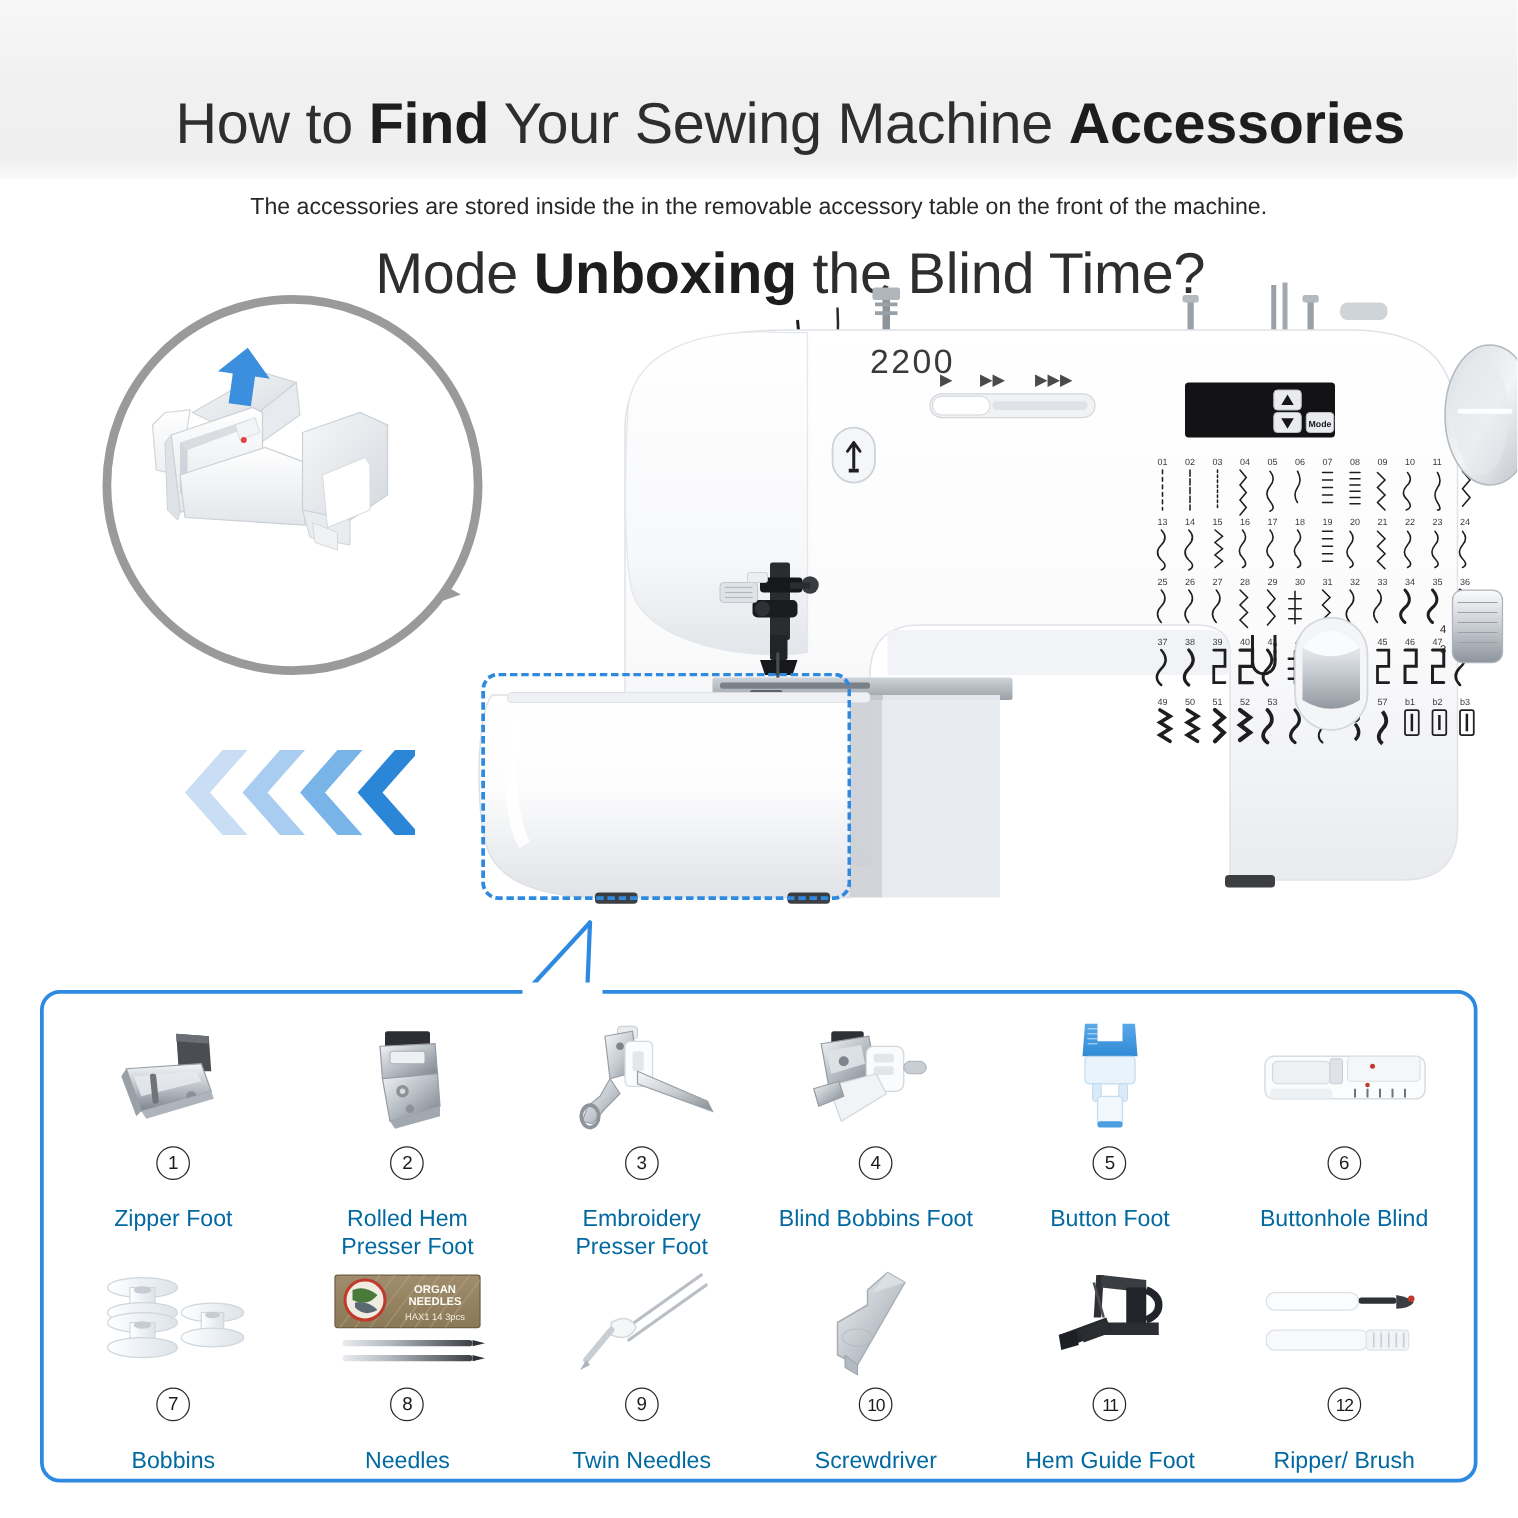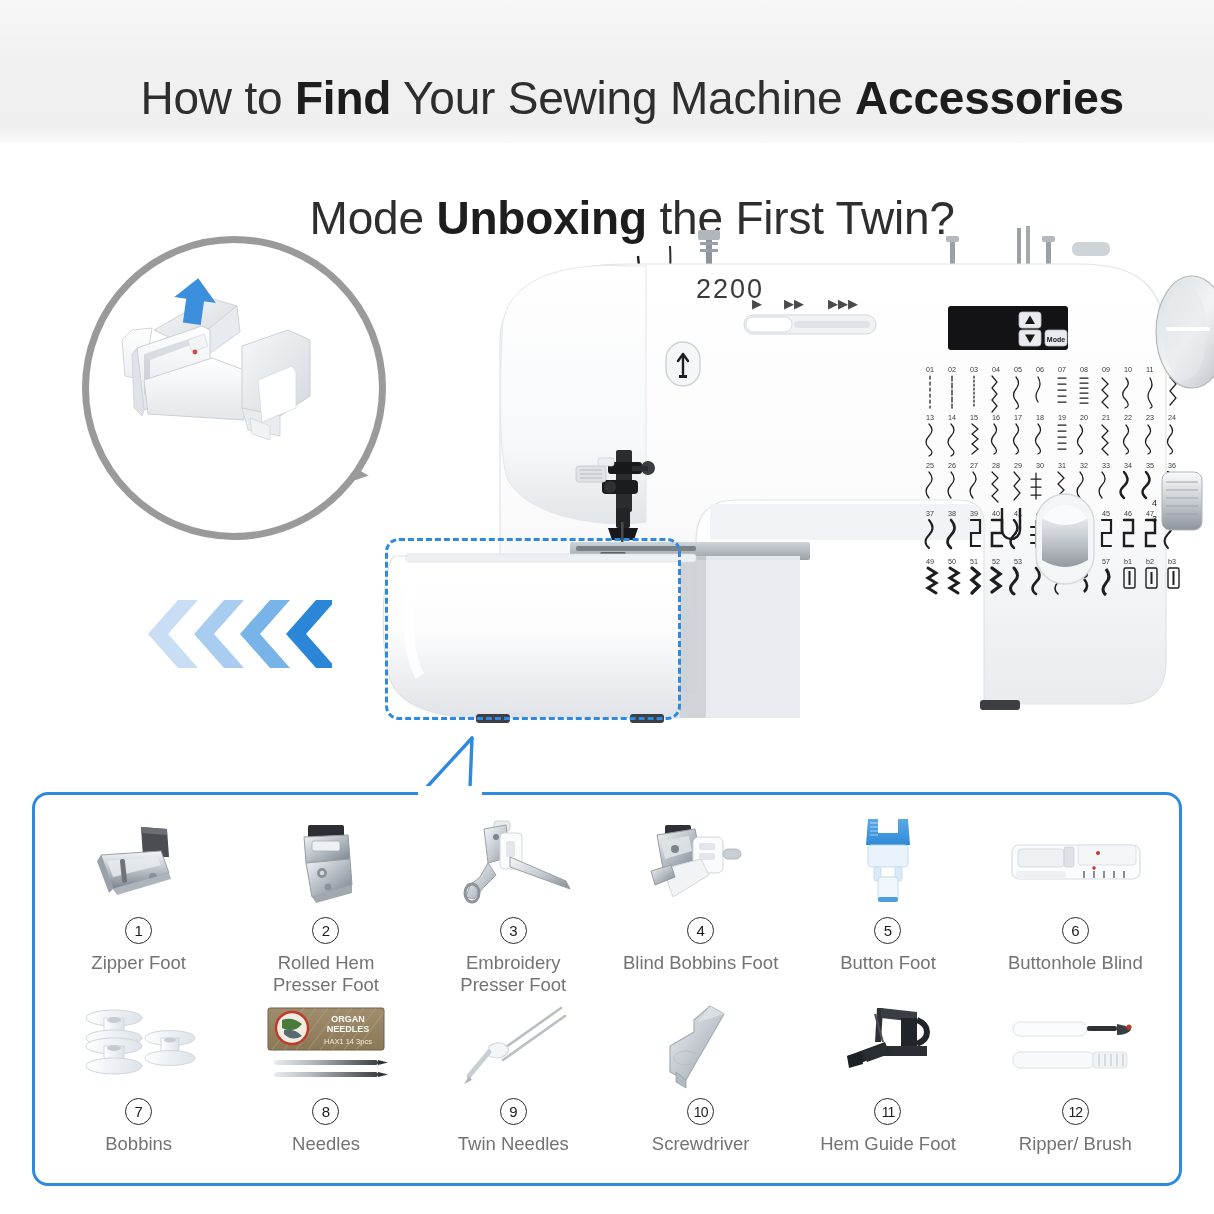--- a/index.html
+++ b/index.html
@@ -90,38 +90,39 @@
   }
   .acc-art{height:100px;display:flex;align-items:center;justify-content:center;margin-top:6px;text-decoration:underline;}
   .acc-num{
     margin-top:4px;
     width:25px;height:25px;border:1.6px solid #2b2b2b;border-radius:50%;
     display:flex;align-items:center;justify-content:center;
     font-size:15px;line-height:1;color:#1b1b1b;
   }
   .acc-num.wide{letter-spacing:-1px;font-size:14px;}
   .acc-label{
-    margin-top:8px;text-align:center;
-    font-size:18.5px;line-height:22px;color:#737373;
+    margin-top:20px;text-align:center;
+    font-size:18.5px;line-height:22px;color:#0369a1;
     white-space:pre-line;
   }
   .row2 .acc-art{height:92px;}
 </style>
 </head>
 <body>
 
 <div class="page">
 
   <div class="header-band"></div>
 
   <div class="header-title">
     <span><span>How to </span><b>Find</b><span> Your Sewing Machine </span><b>Accessories</b></span><br>
-    <span><span>Mode </span><b>Unboxing</b><span> the First Twin?</span></span>
+    <span><span>Mode </span><b>Unboxing</b><span> the Blind Time?</span></span>
   </div>
 
+  <div class="subtitle">The accessories are stored inside the in the removable accessory table on the front of the machine.</div>
 
   <div class="circle-tail"></div>
   <div class="circle-callout"></div>
 
   <svg class="tray-art" viewBox="0 0 270 220">
     <defs>
       <linearGradient id="trayA" x1="0" y1="0" x2="0" y2="1">
         <stop offset="0" stop-color="#ffffff"></stop>
           <stop offset="1" stop-color="#e3e6ea"></stop>
       </linearGradient>

